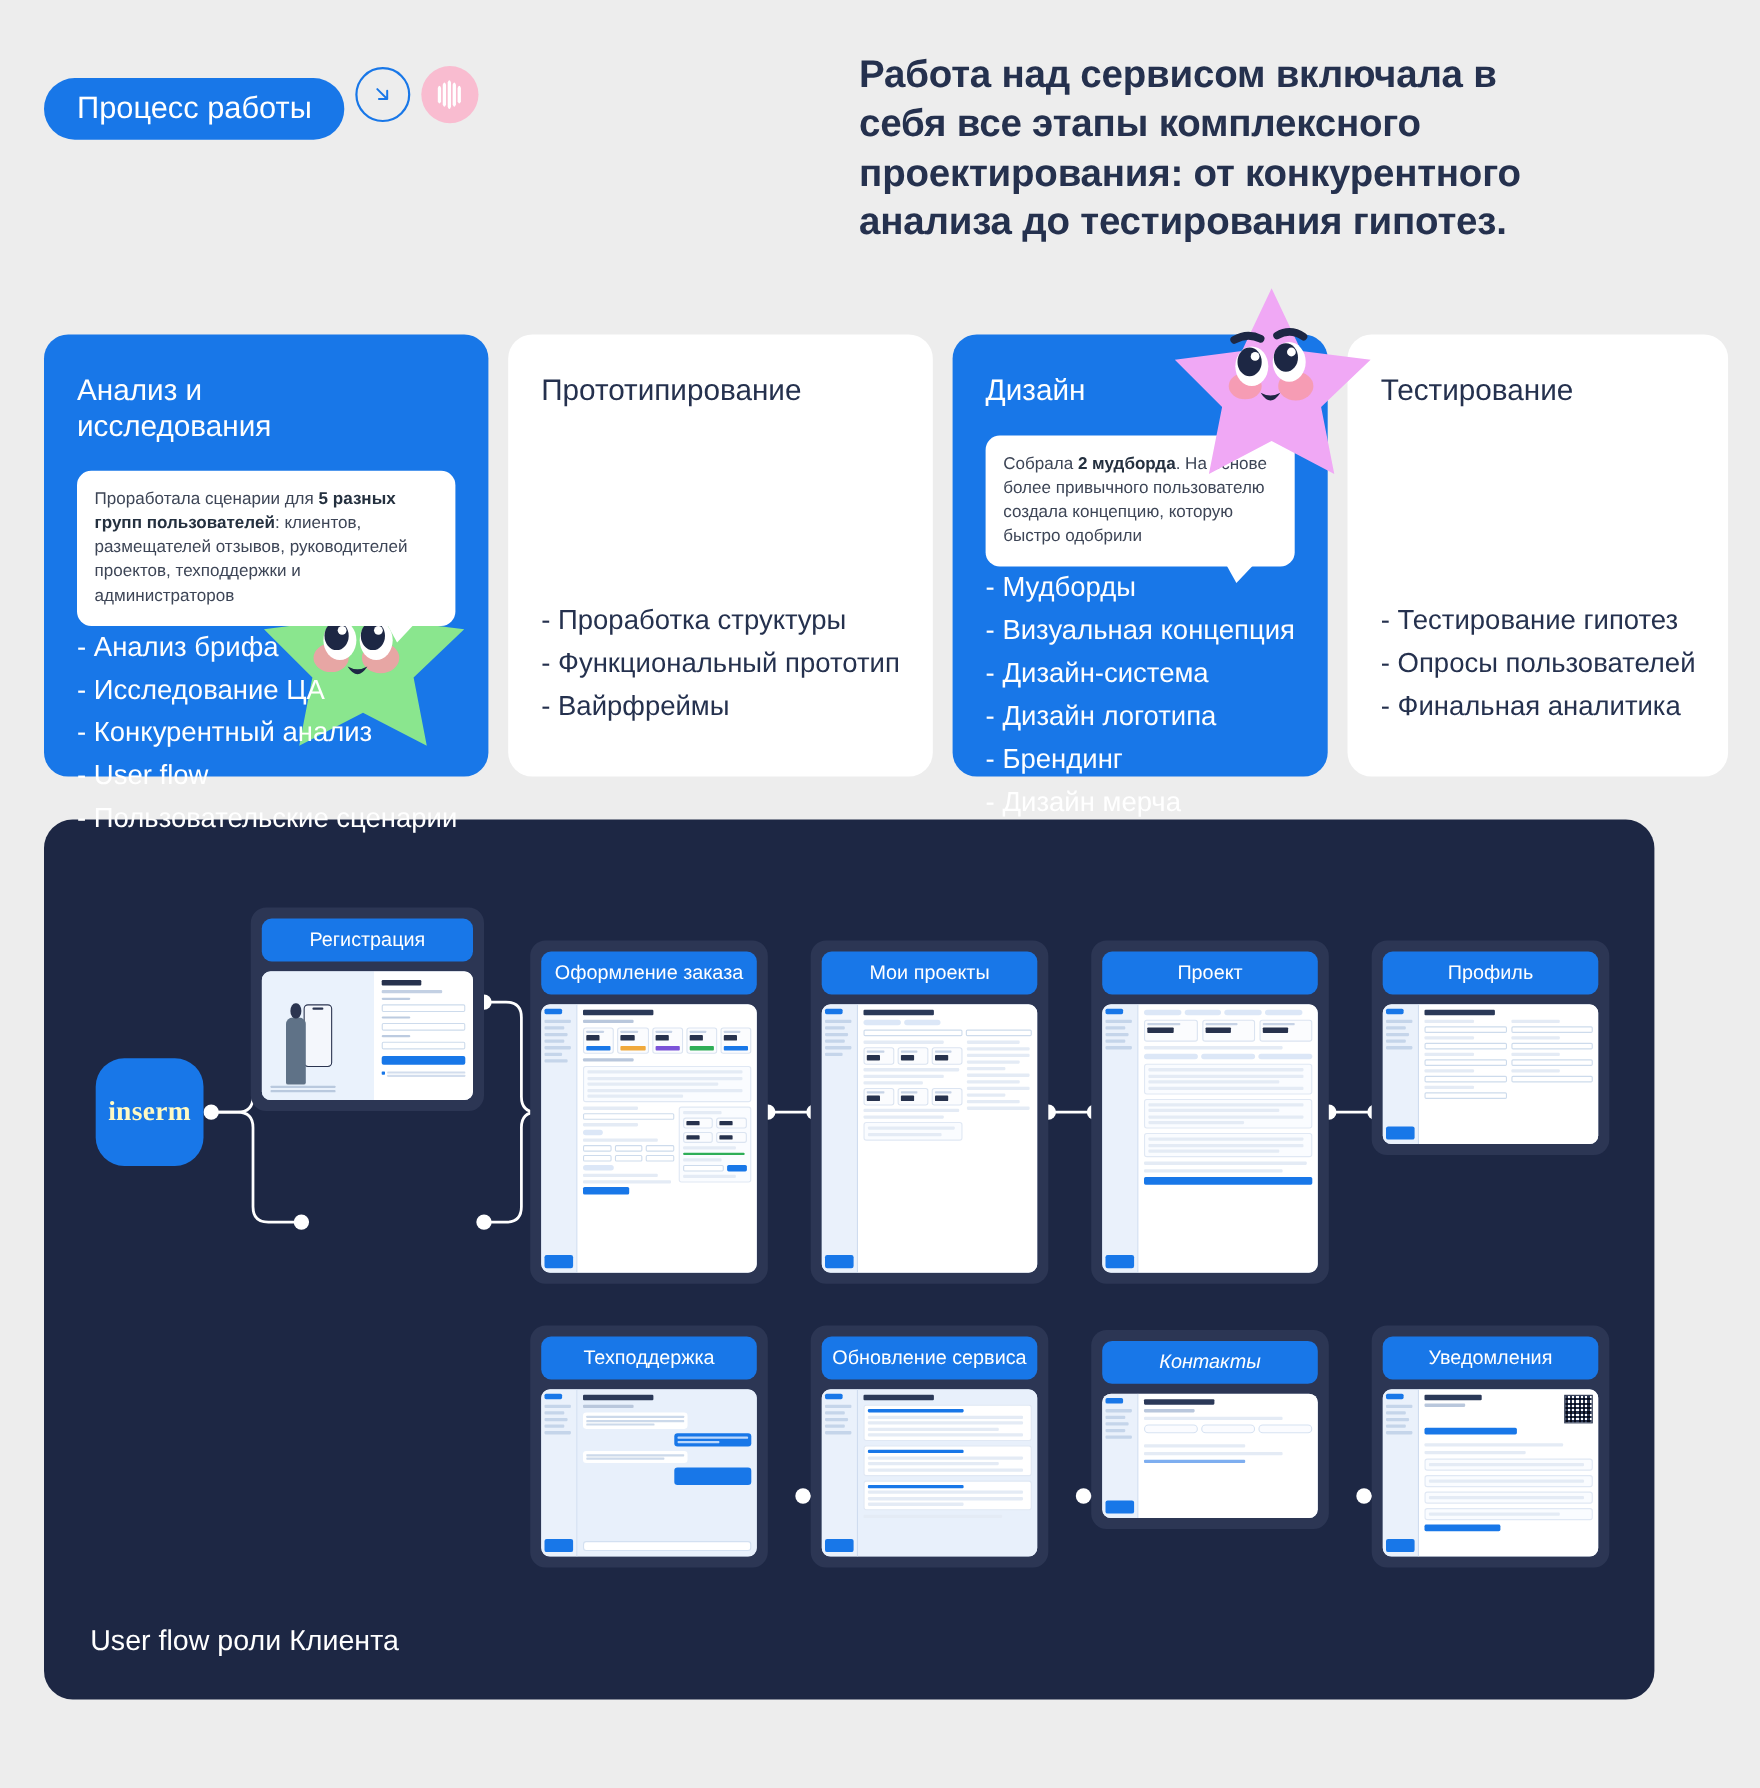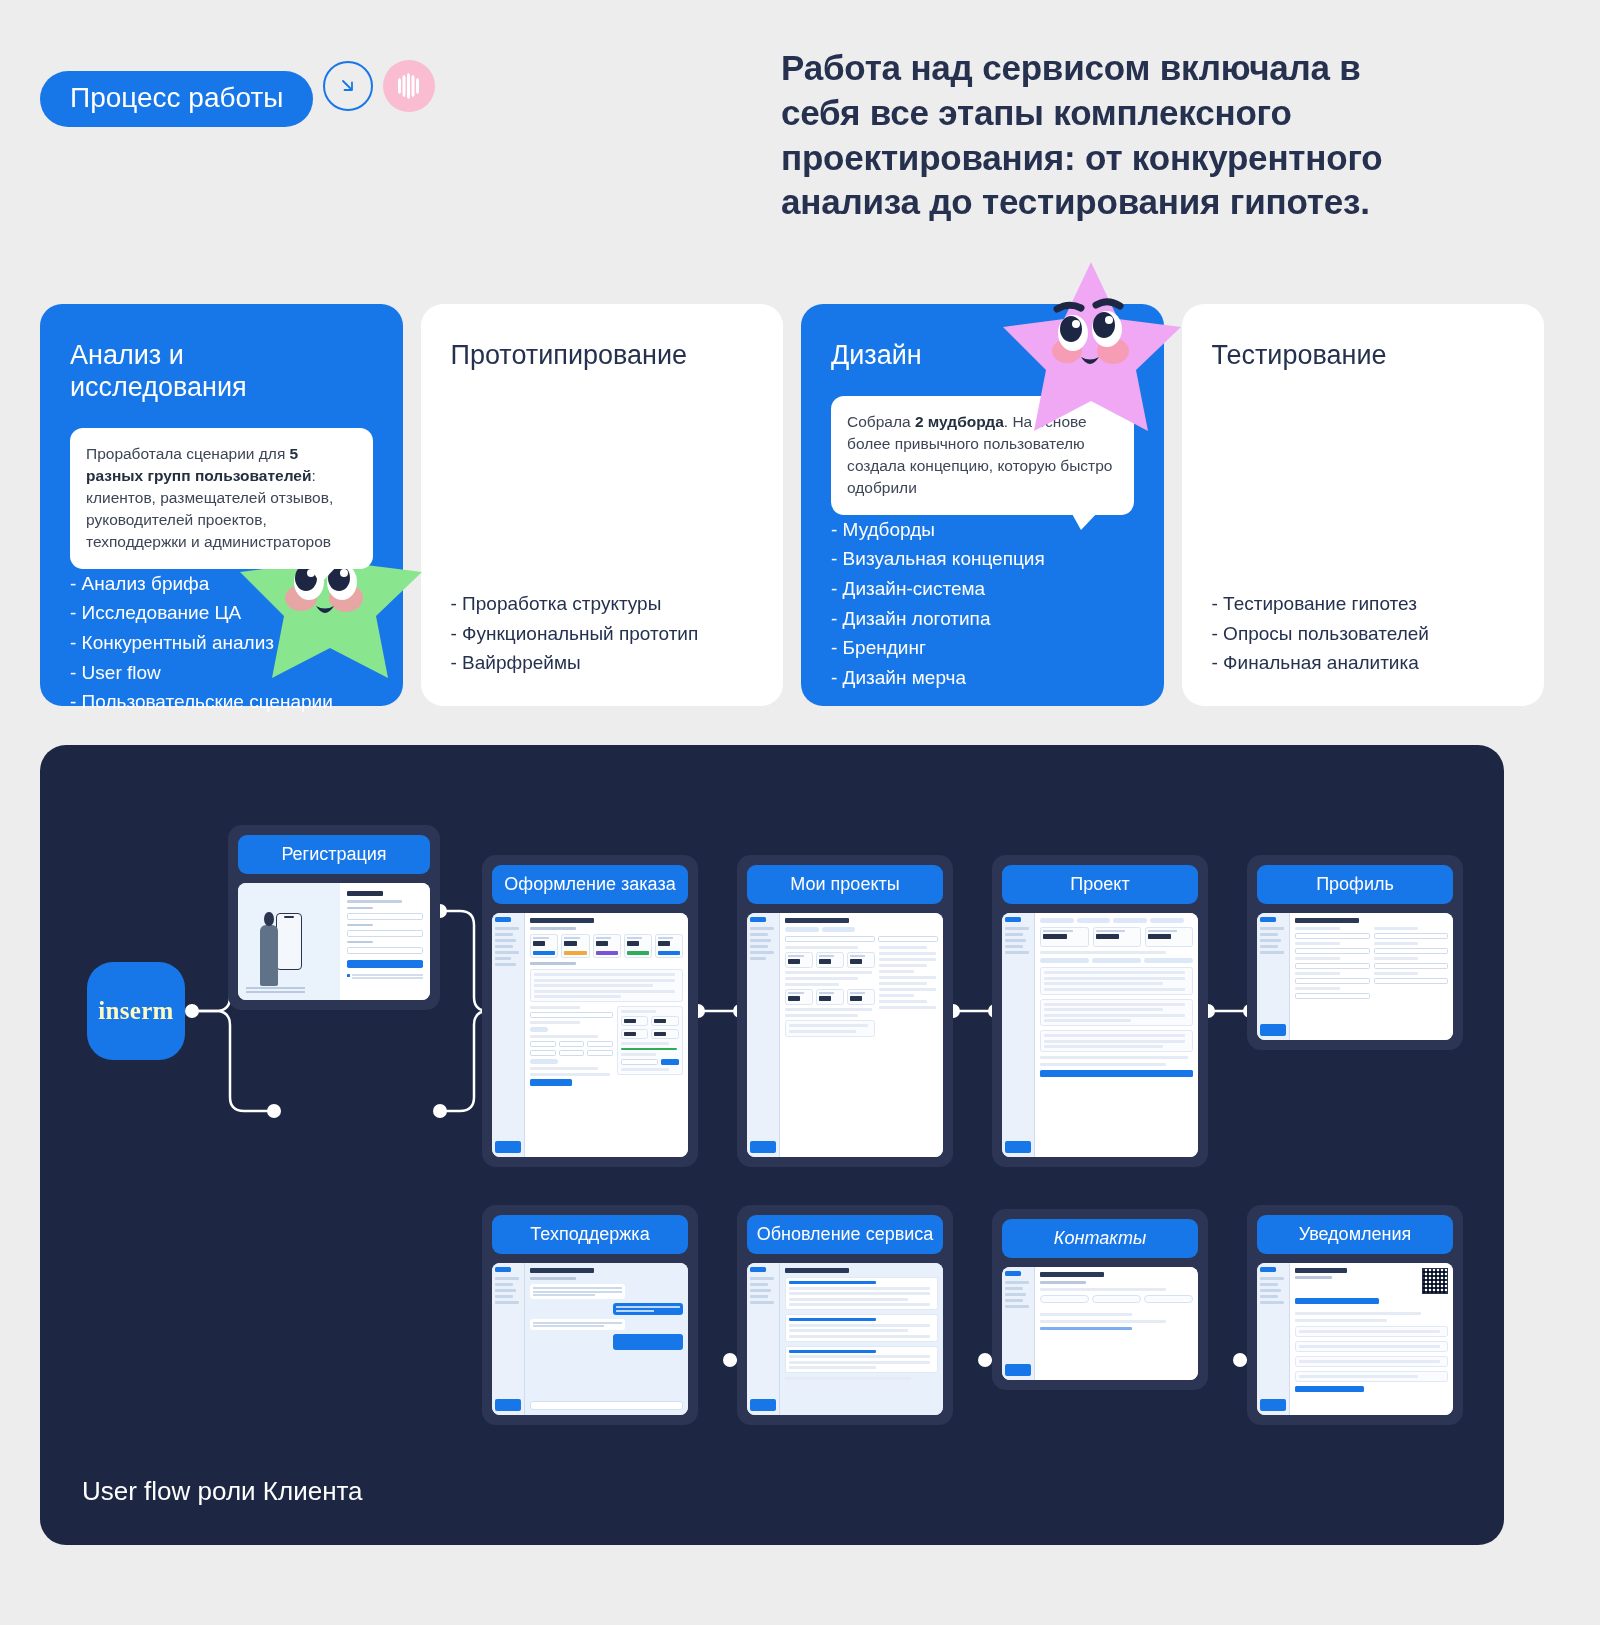--- a/index.html
+++ b/index.html
@@ -75,21 +75,21 @@
     top: 304px;
     width: 1504px;
     height: 402px;
     display: flex;
     gap: 18px;
   }
   .card {
     position: relative;
     width: 404px;
     border-radius: 22px;
-    padding: 36px 30px 28px 30px;
+    padding: 36px 30px 44px 30px;
     display: flex;
     flex-direction: column;
   }
   .card.blue { background: #1877e8; color: #ffffff; }
   .card.white { background: #ffffff; color: #25314e; }
 
   .card-title {
     font-size: 27px;
     line-height: 1.18;
     font-weight: normal;
@@ -116,21 +116,21 @@
     right: 36px;
     bottom: -15px;
     width: 0; height: 0;
     border-left: 10px solid transparent;
     border-right: 17px solid transparent;
     border-top: 18px solid #ffffff;
   }
 
   .card-list {
     margin-top: auto;
-    font-size: 19px;
+    font-size: 25px;
     line-height: 1.56;
     position: relative;
     z-index: 3;
   }
   .card.blue .card-list { color: #ffffff; }
   .card.white .card-list { color: #25314e; }
   .card-list div { white-space: nowrap; }
 
   
   .star {

